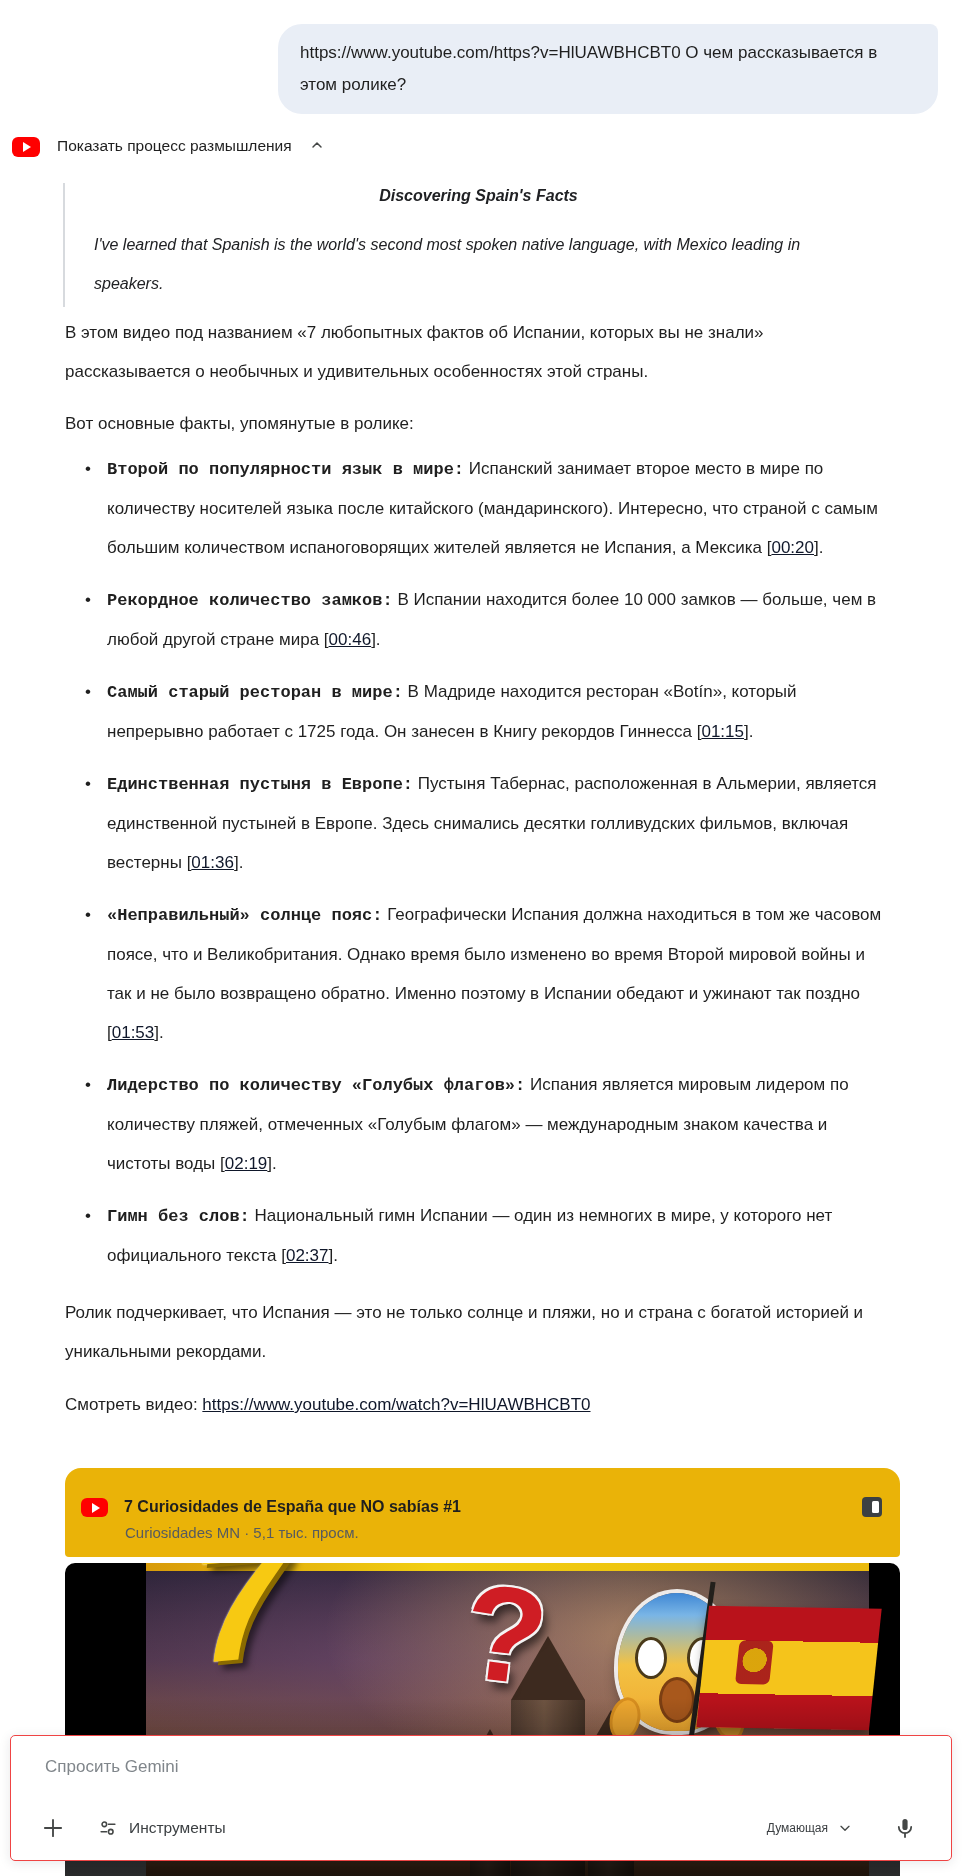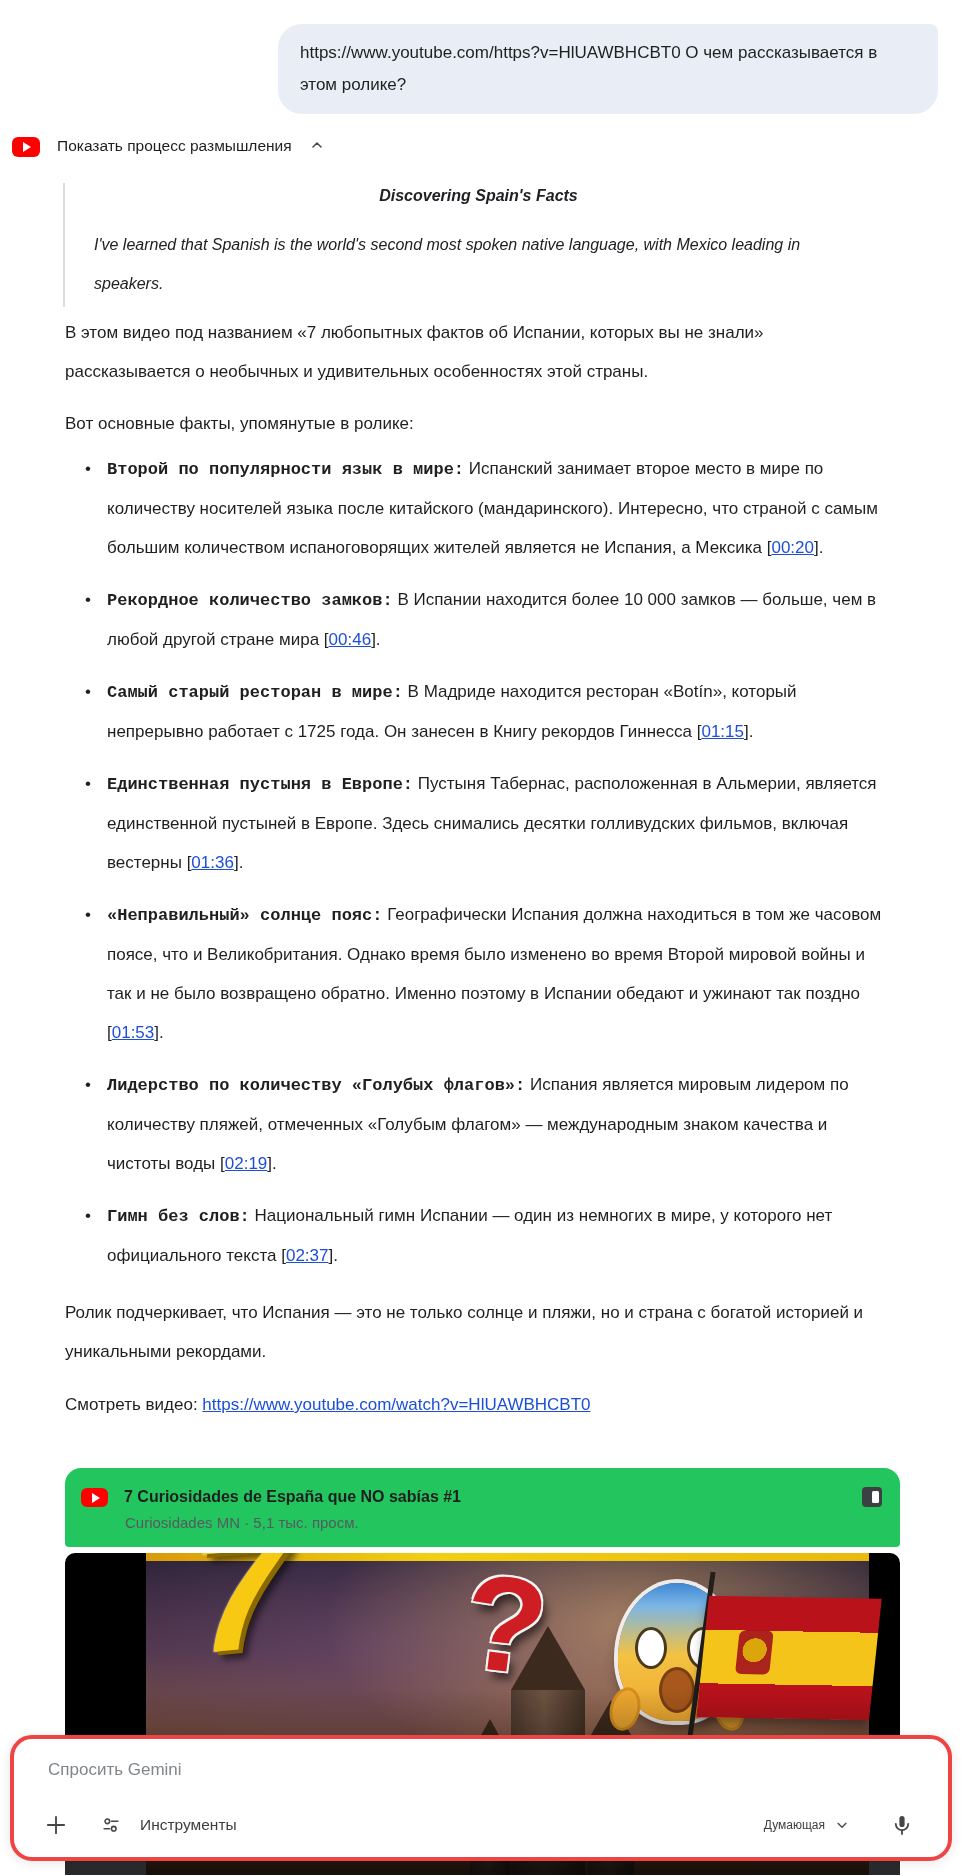--- a/index.html
+++ b/index.html
@@ -29,27 +29,27 @@
   .thought-title { font-size:16px; font-weight:bold; font-style:italic; color:#202124; margin-bottom:20px;text-align:center; }
   .thought-body { font-size:16px; font-style:italic; color:#202124; line-height:39px; max-width:730px; }
   
   .response { position:absolute; top:313px; left:65px; width:822px; font-size:17px; line-height:39px; }
   .response p.intro { margin-bottom:13px; }
   .response p.list-intro { margin-bottom:6px; }
   ul.facts { list-style:none; margin:0 0 18px 0; }
   .fact-item { position:relative; padding-left:42px; margin-bottom:13px; }
   .fact-item::before { content:"•"; position:absolute; left:20px; top:0; color:#1f1f1f; }
   .fact-item b { font-weight:bold;font-family:Liberation Mono, monospace; }
-  a.ts, a.inline-link { color:#1d4ed8; text-decoration:underline; }
+  a.ts, a.inline-link { color:#0f172a; text-decoration:underline; }
   .outro { margin-bottom:14px; }
   .watch-line { margin-bottom:0; }
   
   .video-card { position:relative; margin:44px 0 0 0; width:835px; left:0; }
   .vc-header {
-    background:#22c55e; border-radius:16px 16px 4px 4px; padding:18px 18px 14px 16px;
+    background:#eab308; border-radius:16px 16px 4px 4px; padding:28px 18px 14px 16px;
   }
   .vc-title-row { display:flex; align-items:center; gap:16px; }
   .vc-title { font-size:16px; font-weight:bold; color:#1f1f1f; flex:1 1 auto; line-height:22px; }
   .vc-meta { margin:4px 0 0 44px; font-size:15px; color:#575b5f; line-height:21px; }
   .panel-icon { width:20px; height:20px; background:#3c4043; border-radius:4px; position:relative; flex:0 0 auto; }
   .panel-icon::after { content:""; position:absolute; top:4px; right:3px; width:7px; height:12px; background:#fff; border-radius:1.5px; }
   
   .thumb {
     position:relative; width:835px; height:322px; margin-top:6px; border-radius:10px 10px 0 0;
     background:linear-gradient(180deg,#000 0%,#000 78%,#b9bec4 100%); overflow:hidden;
@@ -94,26 +94,26 @@
     background:linear-gradient(180deg,#b9121b 0% 28%,#f5c41b 28% 72%,#b9121b 72% 100%);
     box-shadow:0 6px 12px rgba(0,0,0,.4); }
   .flag::before { content:""; position:absolute; left:34px; top:34px; width:34px; height:44px;
     background:radial-gradient(circle at 50% 45%, #d8a10a 0 40%, #a3121b 41% 100%); border-radius:6px; opacity:.9; }
   .flag-pole { position:absolute; right:168px; top:18px; width:5px; height:210px; background:#23201c; transform:rotate(8deg); }
   .thumb-shade { position:absolute; inset:0;
     background:linear-gradient(180deg, rgba(0,0,0,0) 42%, rgba(0,0,0,.45) 72%, rgba(0,0,0,.78) 100%); }
   
   .composer {
     position:absolute; top:1735px; left:10px; width:942px; height:126px; background:#fff;
-    border:4px solid #ef4444; border-radius:22px; box-shadow:0 2px 12px rgba(32,33,36,.10);
+    border:1px solid #ef4444; border-radius:5px; box-shadow:0 2px 12px rgba(32,33,36,.10);
   }
   .composer-placeholder { position:absolute; top:21px; left:34px; font-size:17px; color:#80868b; }
   .composer-row { position:absolute; left:26px; right:30px; bottom:16px; height:32px; display:flex; align-items:center; }
   .icon-btn { display:flex; align-items:center; justify-content:center; width:32px; height:32px; cursor:pointer; }
-  .tools-btn { display:flex; align-items:center; gap:18px; margin-left:28px; cursor:pointer; }
+  .tools-btn { display:flex; align-items:center; gap:10px; margin-left:28px; cursor:pointer; }
   .tools-label { font-size:15.5px; color:#3c4043; }
   .spacer { flex:1 1 auto; }
   .model-btn { display:flex; align-items:center; gap:9px; cursor:pointer; margin-right:36px; }
   .model-label { font-size:12px; color:#3c4043; }
 </style>
 </head>
 <body>
 
 <div class="page">
 

